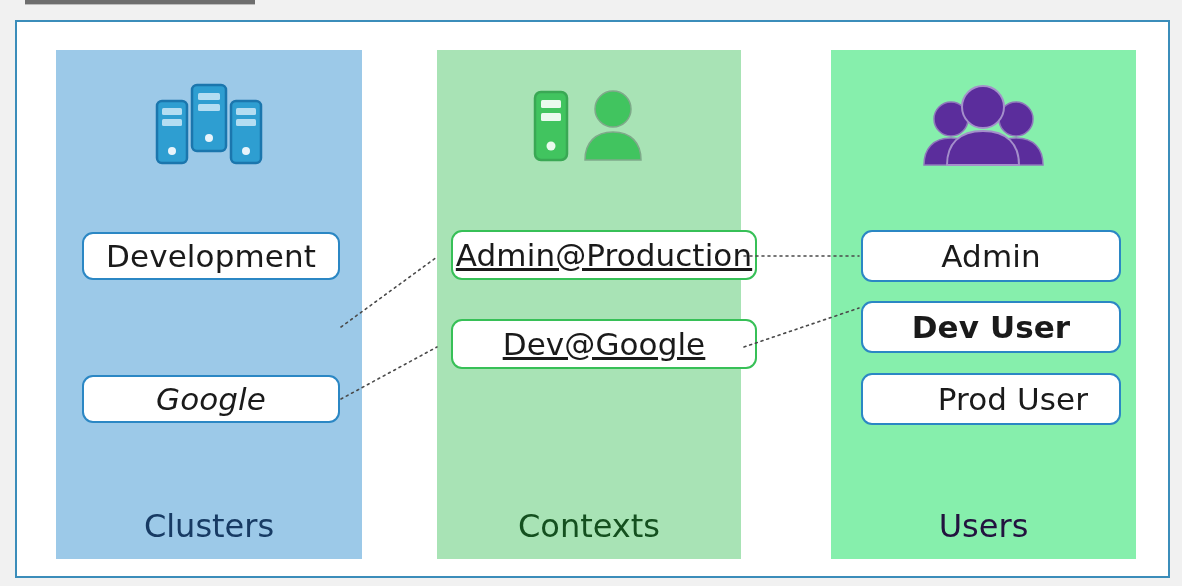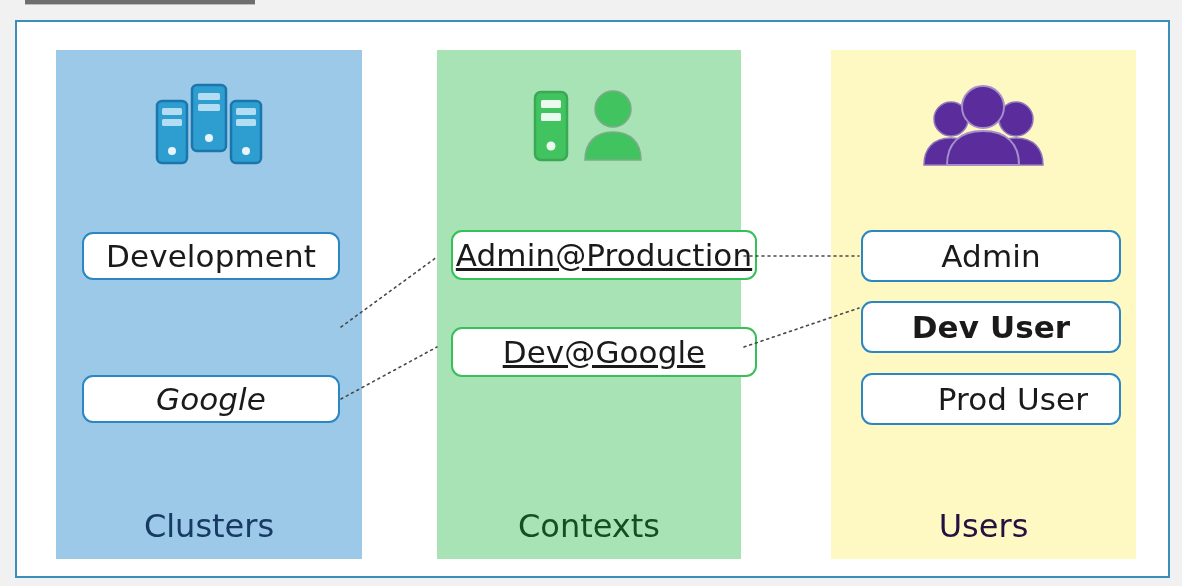--- a/index.html
+++ b/index.html
@@ -56,21 +56,21 @@
     background: #9cc9e8;
   }
   #column-contexts {
     left: 420px;
     width: 304px;
     background: #a8e3b5;
   }
   #column-users {
     left: 814px;
     width: 305px;
-    background: #fef9c3;
+    background: #86efac;
   }
 
   
   .icon-area {
     position: absolute;
     top: 12px;
     left: 0;
     width: 100%;
     height: 130px;
     display: flex;
@@ -95,21 +95,21 @@
   .box-blue   { border: 2.5px solid #2b87c4; }
   .box-green  { border: 2.5px solid #37c057; text-decoration: underline; }
 
   
   #box-development { left: 26px;  top: 182px; width: 258px; height: 48px; }
   #box-production  { left: 26px;  top: 253px; width: 258px; height: 48px; }
   #box-google      { left: 26px;  top: 325px; width: 258px; height: 48px; font-style: italic; }
 
   
   #box-admin-production { left: 14px; top: 180px; width: 306px; height: 50px; }
-  #box-dev-google       { left: 14px; top: 269px; width: 306px; height: 50px; margin-top: 8px; }
+  #box-dev-google       { left: 14px; top: 269px; width: 306px; height: 50px; }
 
   
   #box-admin      { left: 30px; top: 180px; width: 260px; height: 52px; }
   #box-dev-user   { left: 30px; top: 251px; width: 260px; height: 52px; font-weight: bold; }
   #box-prod-user  { left: 30px; top: 323px; width: 260px; height: 52px; padding-left: 44px; }
 
   
   .caption {
     position: absolute;
     bottom: 14px;

